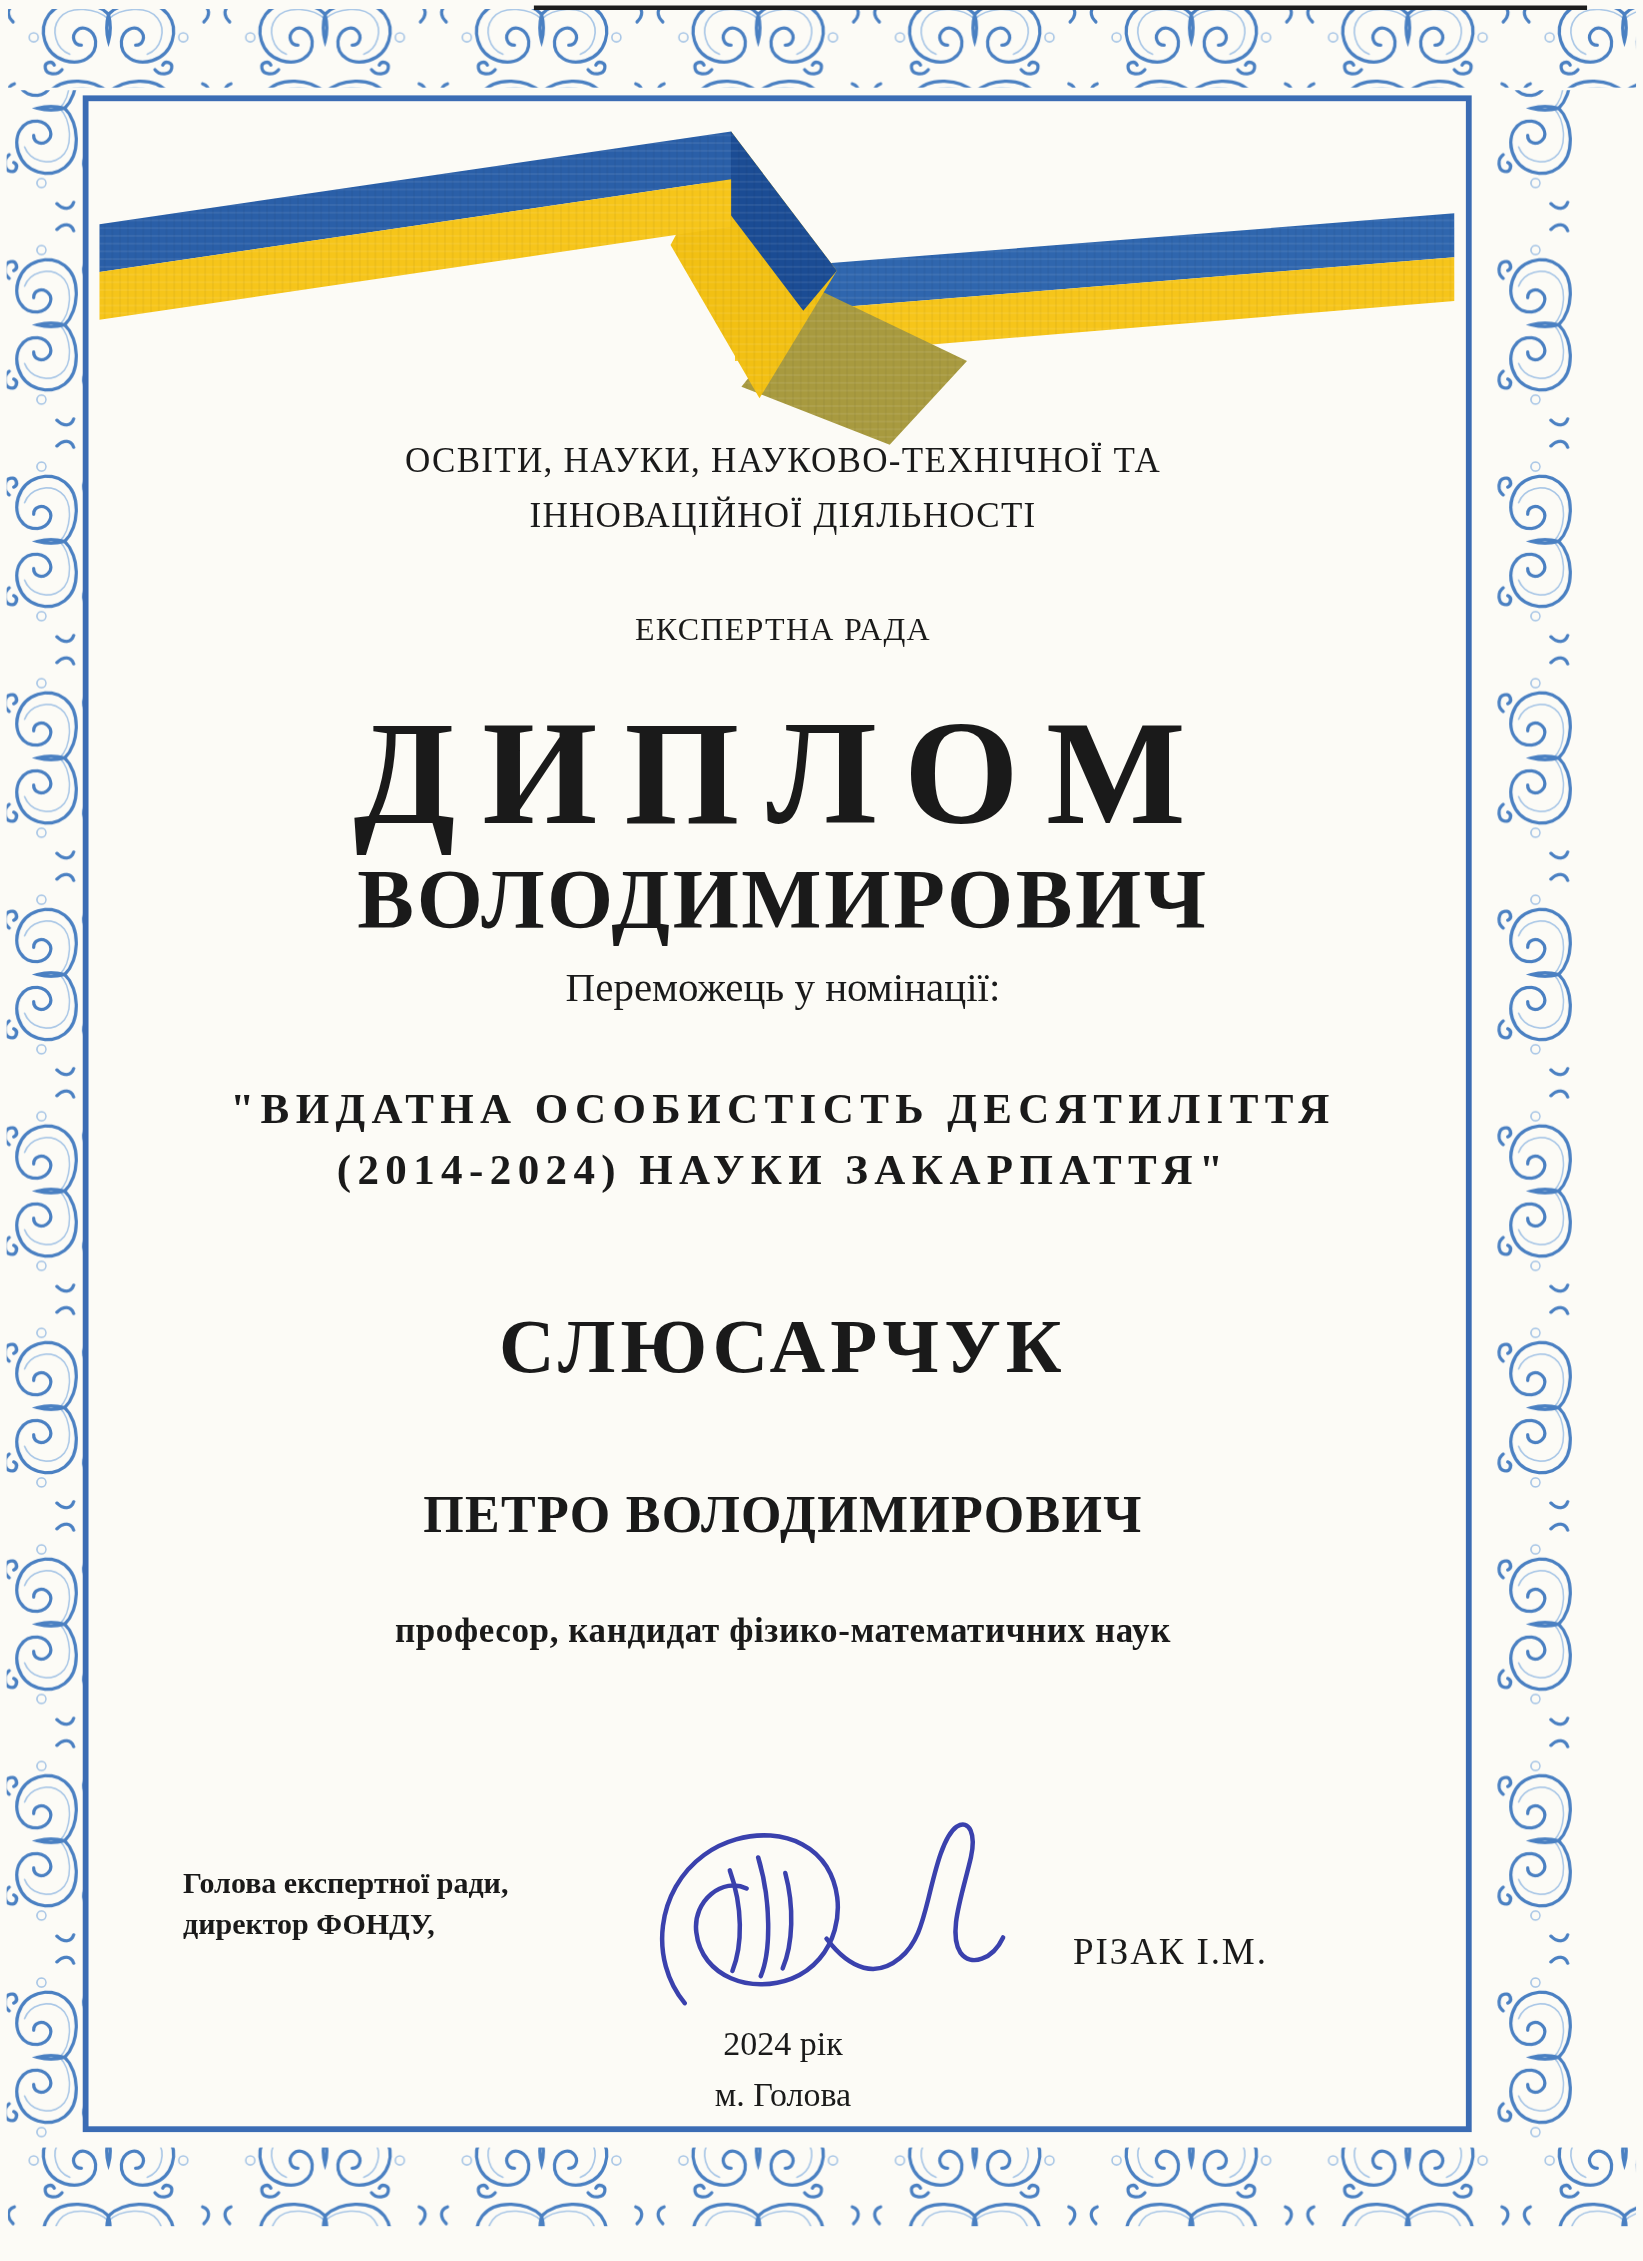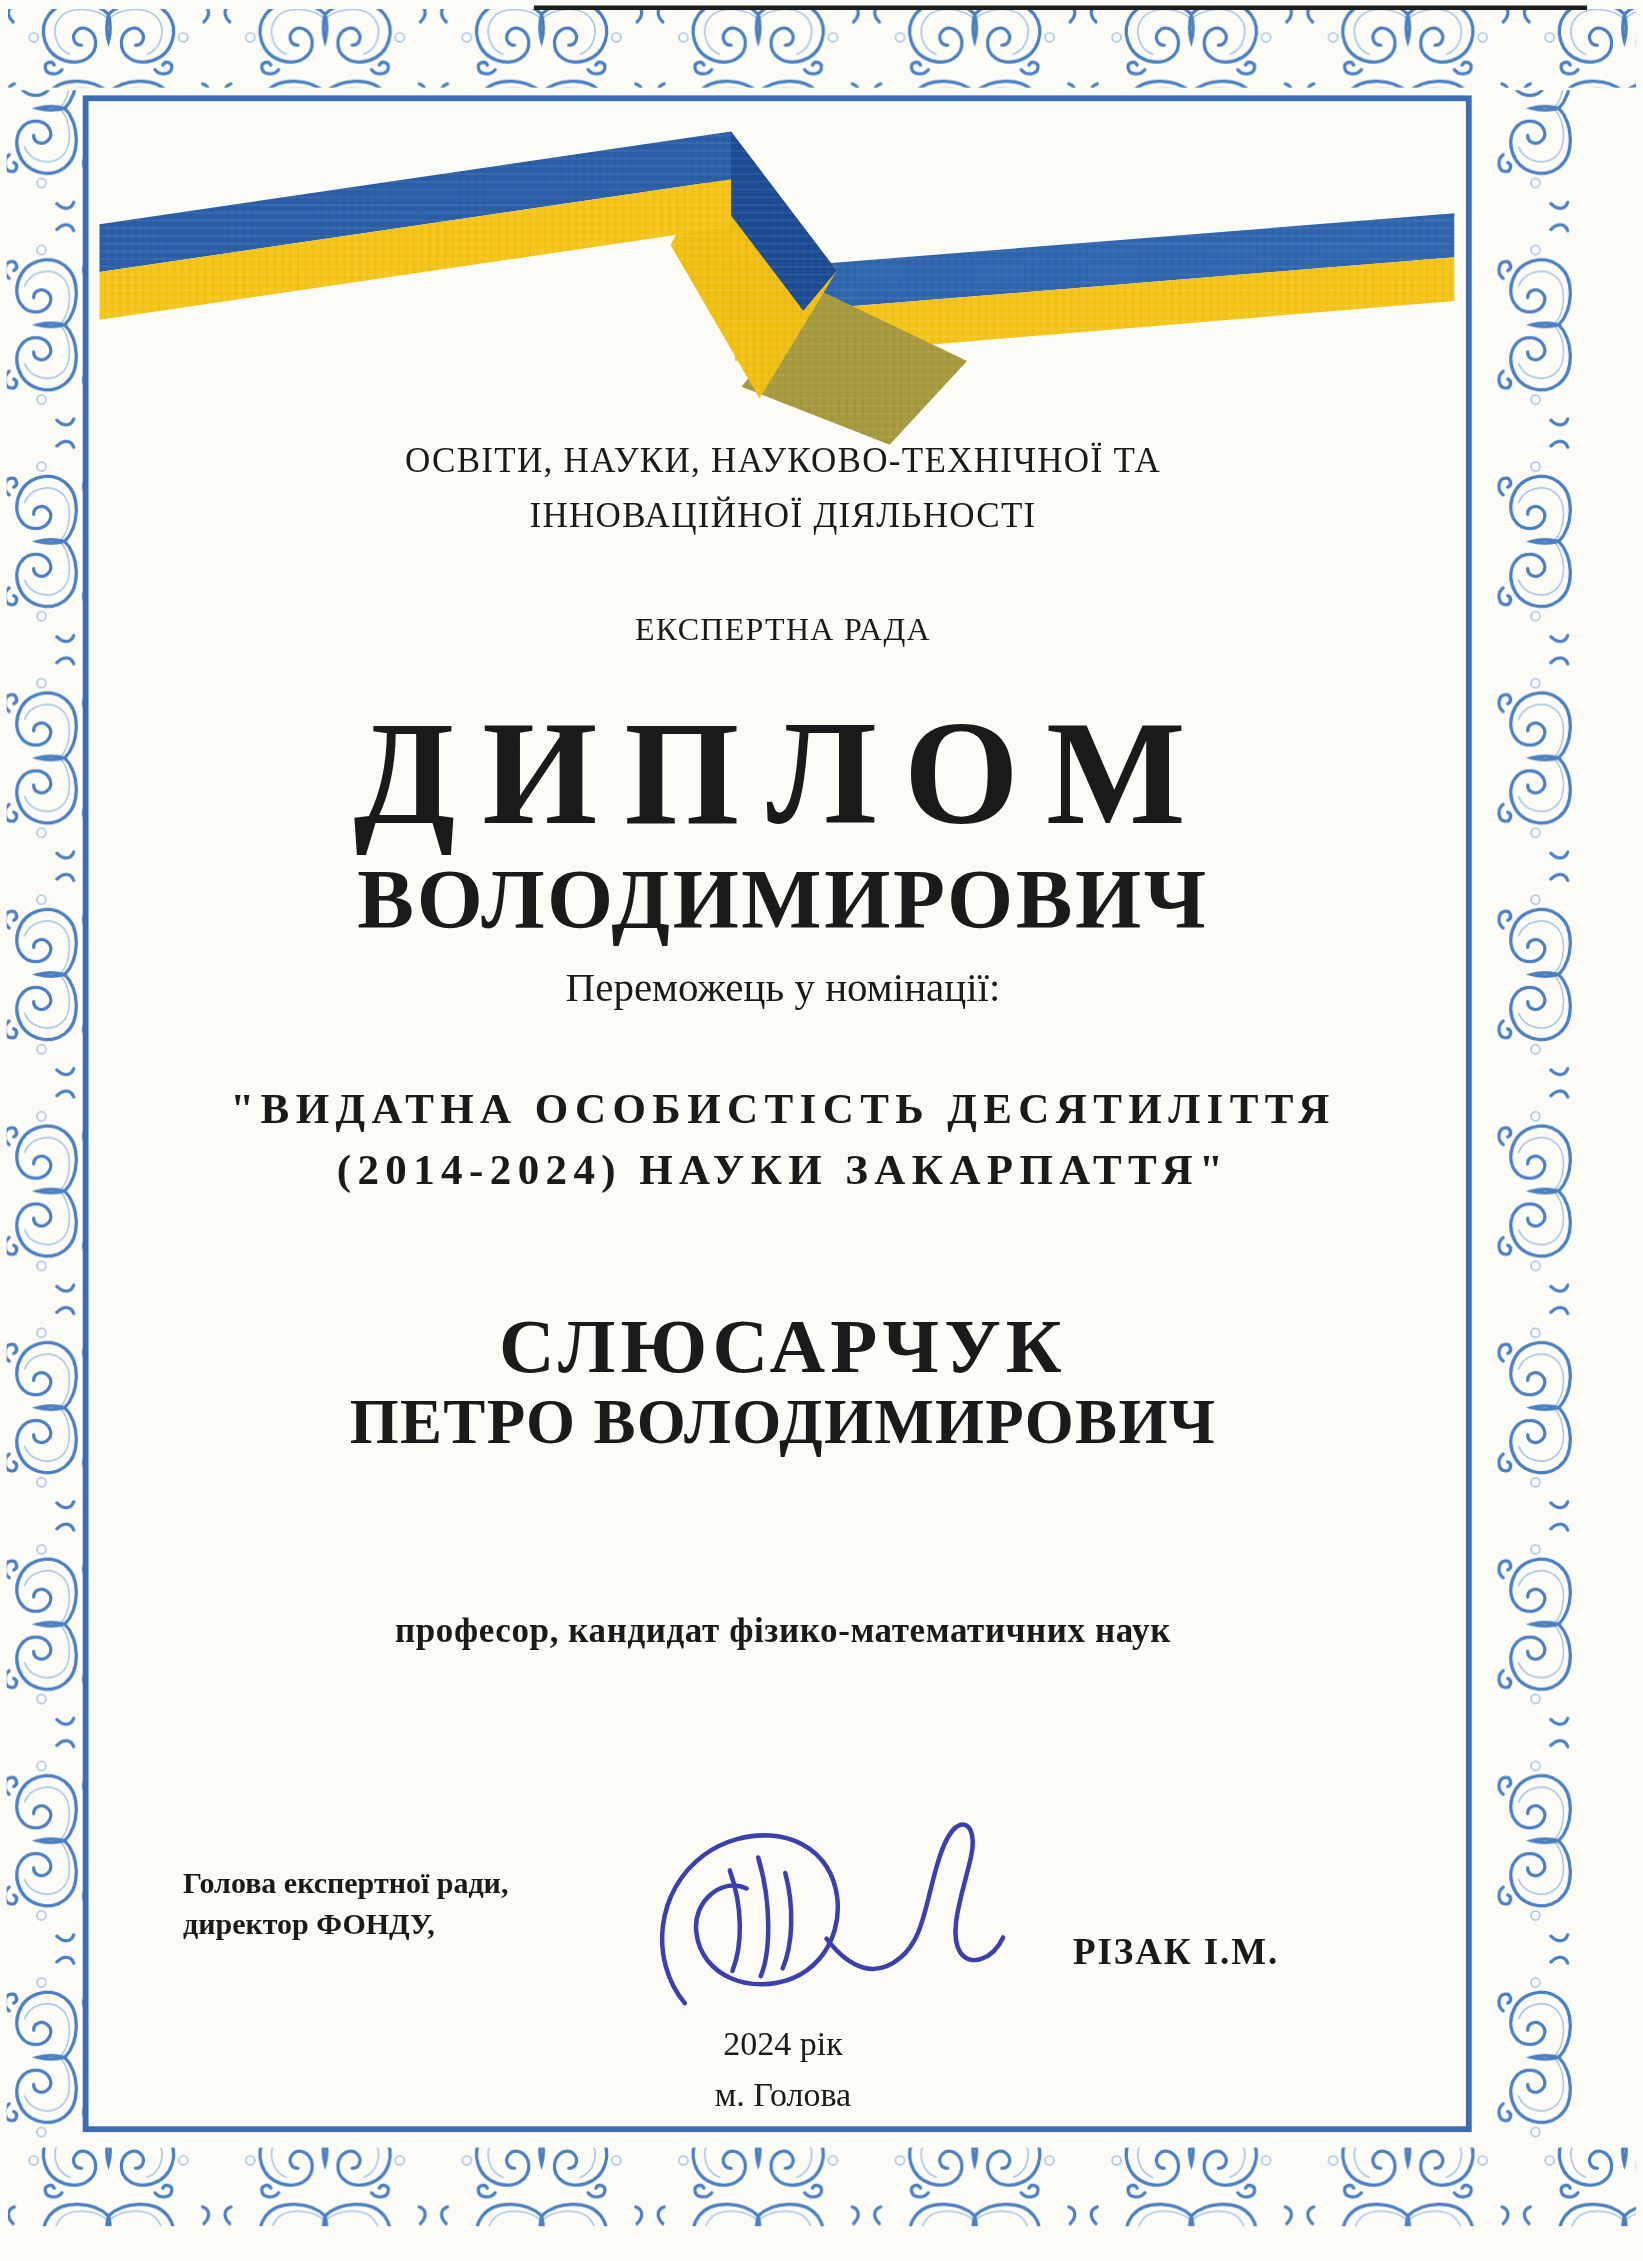--- a/index.html
+++ b/index.html
@@ -11,26 +11,26 @@
   }
   #bg{position:absolute;left:0;top:0;width:1644px;height:2261px;z-index:0;}
   .txt{position:absolute;left:106px;width:1354px;text-align:center;z-index:2;white-space:nowrap;}
   .org{top:433px;font-size:35px;line-height:55px;letter-spacing:1.3px;font-weight:400;}
   .council{top:611px;font-size:32px;letter-spacing:1.3px;font-weight:400;}
   .title{top:688px;font-size:148px;font-weight:700;letter-spacing:27px;}
   .subtitle{top:850px;font-size:85px;font-weight:700;letter-spacing:2.6px;}
   .intro{top:963px;font-size:41px;font-weight:400;}
   .nomination{top:1078px;font-size:43px;line-height:61px;font-weight:700;letter-spacing:6.4px;}
   .awardee1{top:1302px;font-size:77px;font-weight:700;letter-spacing:5.2px;}
-  .awardee2{top:1386px;font-size:63px;font-weight:700;letter-spacing:1.3px;}
+  .awardee2{top:1485px;font-size:52px;font-weight:700;letter-spacing:1.3px;}
   .titles-line{top:1611px;font-size:35px;font-weight:700;letter-spacing:0.6px;}
   .signer{position:absolute;left:183px;top:1862px;z-index:2;text-align:left;
           font-size:30px;line-height:41px;font-weight:700;white-space:nowrap;}
   .signer-name{position:absolute;left:1073px;top:1930px;z-index:2;
-          font-size:37px;font-weight:700;letter-spacing:1.9px;white-space:nowrap;}
+          font-size:37px;font-weight:400;letter-spacing:1.9px;white-space:nowrap;}
   .year{top:2025px;font-size:34px;font-weight:400;}
   .city{top:2076px;font-size:34px;font-weight:400;}
 </style>
 </head>
 <body>
 
 <svg id="bg" viewBox="0 0 2550 3508" xmlns="http://www.w3.org/2000/svg">
   <defs>
     <g id="flourish" fill="none" stroke-linecap="round">
       <g stroke="#a8c6e6" stroke-width="2.5">

